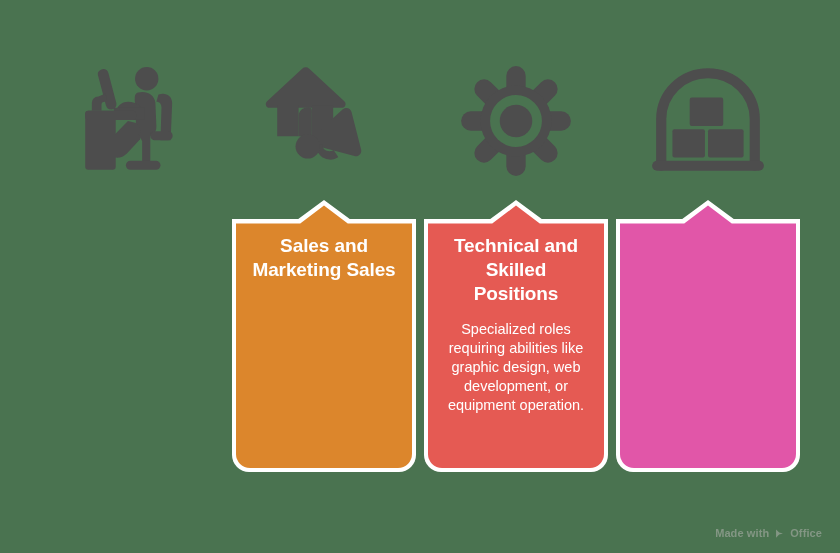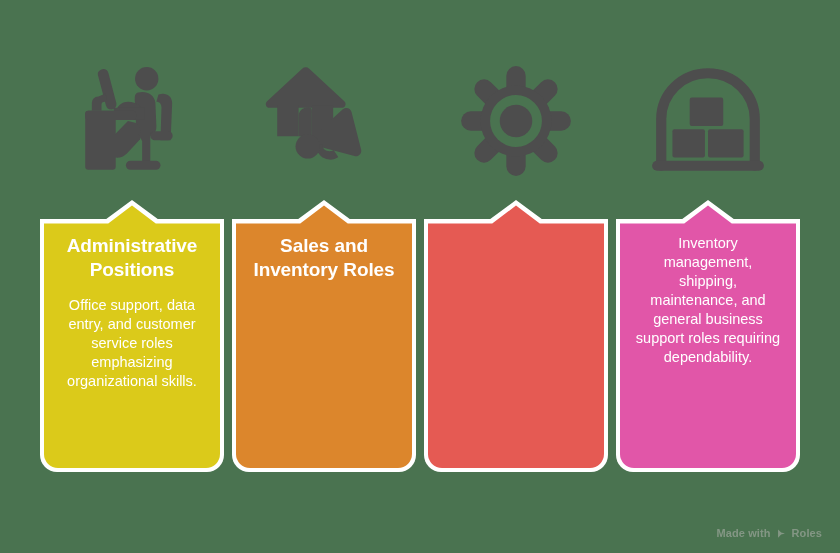--- a/index.html
+++ b/index.html
@@ -165,28 +165,20 @@
 
           <rect x="14" y="50" width="30" height="58" rx="3"></rect>
 
           <rect x="14" y="50" width="50" height="9" rx="3"></rect>
 
           <path d="M29.5 9.5 C32.5 8 36 9.5 36.8 12.8 L44.5 42 C45.3 45.3 43.3 48.3 40 48.6 C37.3 48.9 35 47.2 34.3 44.4 L26.6 15.2 C25.8 12.2 27 10.5 29.5 9.5 Z"></path>
 
           <path d="M27 36 C23 36 20.5 39 20.5 43 L20.5 50 L30 50 L30 44 C30 42 31 41 33 41 L36 41 L34 33 Z"></path>
         </svg>
       </div>
-      <div class="card">
-        <div class="card-outline"></div>
-        <div class="card-fill" style="background: rgb(219, 202, 26);"></div>
-        <div class="card-body">
-          <h3 class="card-title">Administrative Positions</h3>
-          <p class="card-desc">Office support, data entry, and customer service roles emphasizing organizational skills.</p>
-        </div>
-      </div>
     </div>
 
     <div class="column">
       <div class="icon-wrap">
         <svg viewBox="0 0 120 120" fill="#4d4d4d" xmlns="http://www.w3.org/2000/svg">
 
           <path d="M38.5 8.5 C40.5 6.8 43.5 6.8 45.5 8.5 L80 40.5 C82.5 42.8 81 47 77.5 47 L6.5 47 C3 47 1.5 42.8 4 40.5 Z"></path>
 
           <path d="M14 45 L35 45 L35 75 L14 75 Z"></path>
 
@@ -198,21 +190,21 @@
 
           <path d="M52 84 C52 84 53 94 61 97 C69 100 74 95.5 74 95.5 L69.5 88.5 C69.5 88.5 66 91 62 89 C58.5 87.2 58 82.5 58 82.5 Z"></path>
 
           <path d="M44 73 C50.5 73 56 78.4 56 85 C56 91.6 50.5 97 44 97 C37.5 97 32 91.6 32 85 C32 78.4 37.5 73 44 73 Z"></path>
         </svg>
       </div>
       <div class="card">
         <div class="card-outline"></div>
         <div class="card-fill" style="background: rgb(220, 134, 44);"></div>
         <div class="card-body">
-          <h3 class="card-title">Sales and Inventory Roles</h3>
+          <h3 class="card-title">Sales and Marketing Sales</h3>
         </div>
       </div>
     </div>
 
     <div class="column">
       <div class="icon-wrap">
         <svg viewBox="0 0 120 120" fill="#4d4d4d" xmlns="http://www.w3.org/2000/svg">
           <g>
 
             <rect x="50.5" y="6" width="19" height="30" rx="9.5"></rect>
@@ -228,20 +220,22 @@
           <circle cx="60" cy="60" r="35" fill="#4d4d4d"></circle>
           <circle cx="60" cy="60" r="25.5" fill="#4a7350"></circle>
 
           <circle cx="60" cy="60" r="16" fill="#4d4d4d"></circle>
         </svg>
       </div>
       <div class="card">
         <div class="card-outline"></div>
         <div class="card-fill" style="background: rgb(229, 90, 83);"></div>
         <div class="card-body">
+          <h3 class="card-title">Technical and Skilled Positions</h3>
+          <p class="card-desc">Specialized roles requiring abilities like graphic design, web development, or equipment operation.</p>
         </div>
       </div>
     </div>
 
     <div class="column">
       <div class="icon-wrap">
         <svg viewBox="0 0 120 120" xmlns="http://www.w3.org/2000/svg">
 
           <path d="M14 104 L14 58 C14 33 34.5 13 60 13 C85.5 13 106 33 106 58 L106 104" fill="none" stroke="#4d4d4d" stroke-width="10" stroke-linecap="round" stroke-linejoin="round"></path>
           <line x1="10" y1="104" x2="110" y2="104" stroke="#4d4d4d" stroke-width="10" stroke-linecap="round"></line>
@@ -250,30 +244,29 @@
 
           <rect x="25" y="68" width="32" height="28" rx="2" fill="#4d4d4d"></rect>
 
           <rect x="60" y="68" width="35" height="28" rx="2" fill="#4d4d4d"></rect>
         </svg>
       </div>
       <div class="card">
         <div class="card-outline"></div>
         <div class="card-fill" style="background: rgb(225, 86, 168);"></div>
         <div class="card-body">
-          <p class="card-desc">Inventory management, shipping, maintenance, and general business support roles requiring dependability.</p>
         </div>
       </div>
     </div>
 
   </div>
 
   <div id="watermark" style="color: rgb(142, 157, 142); padding-left: 12px;">
     <span>Made with</span>
     <span class="wm-logo">
       <svg viewBox="0 0 16 16" xmlns="http://www.w3.org/2000/svg">
         <path d="M3 2 L3 14 L7.5 9.5 L13 8 L7.5 6.5 Z" fill="#8e9d8e"></path>
       </svg>
     </span>
-    <span>Roles</span>
+    <span>Office</span>
   </div>
 
 </div>
 
 </body></html>

